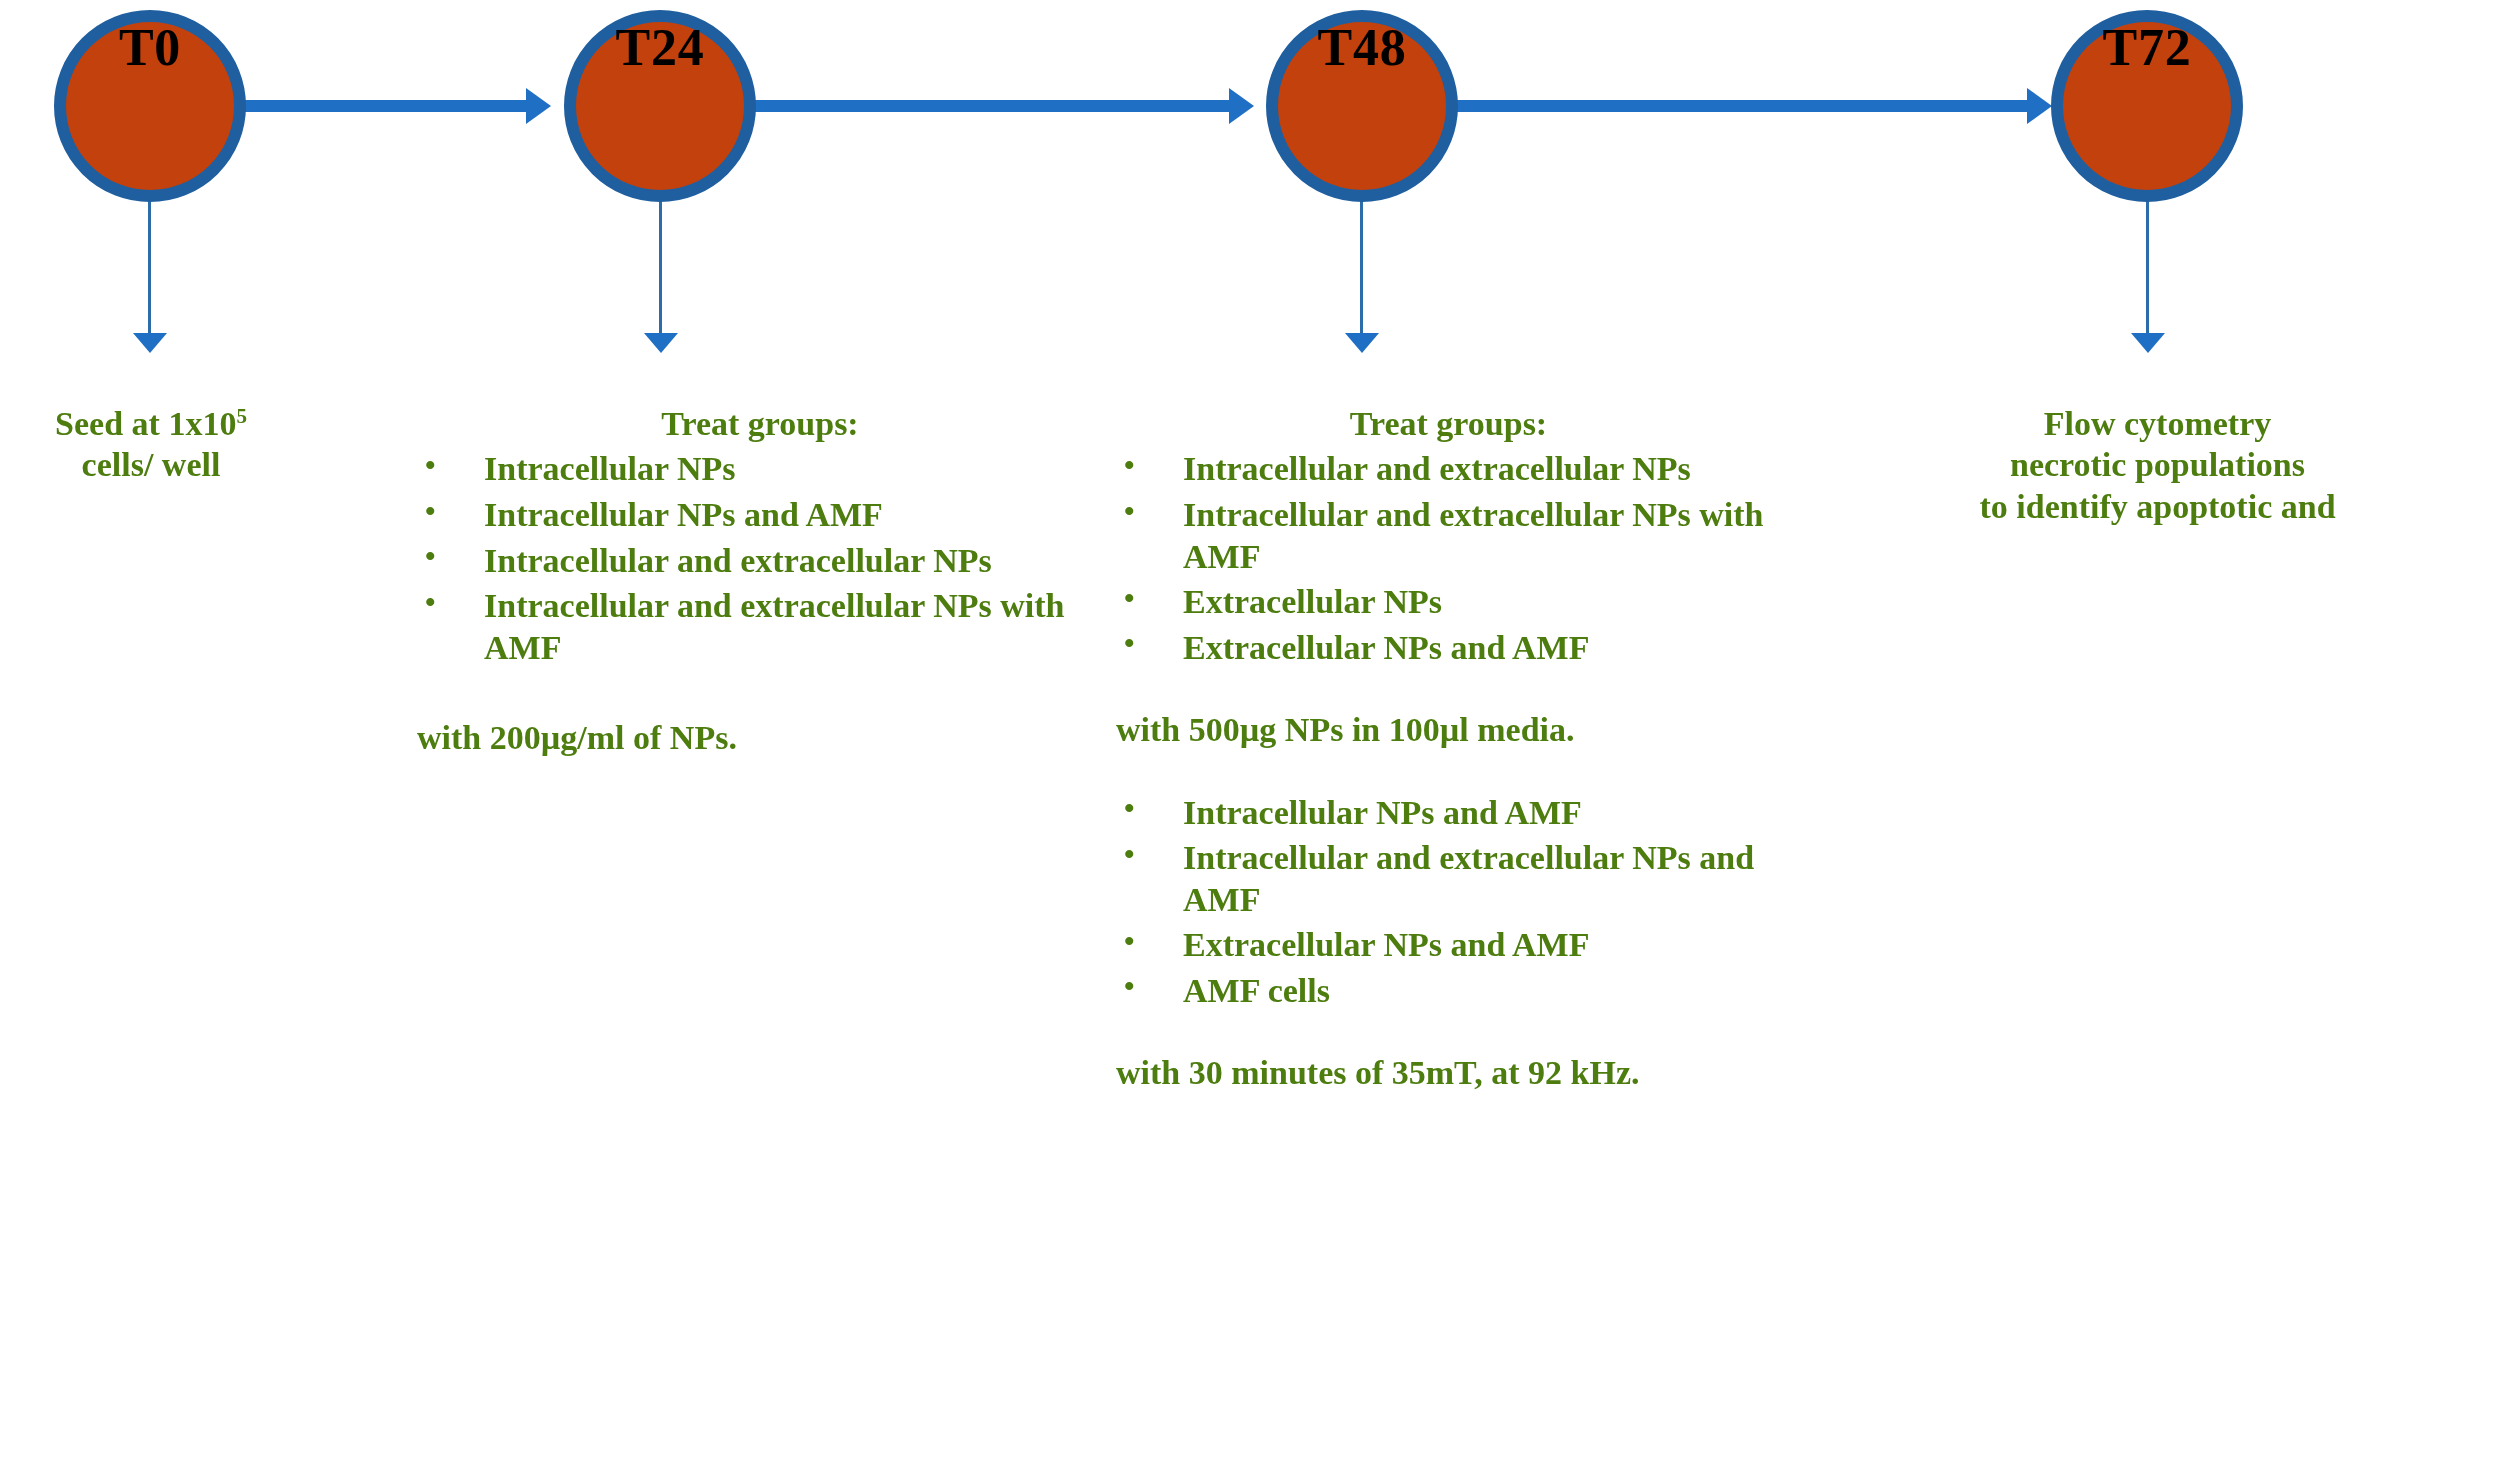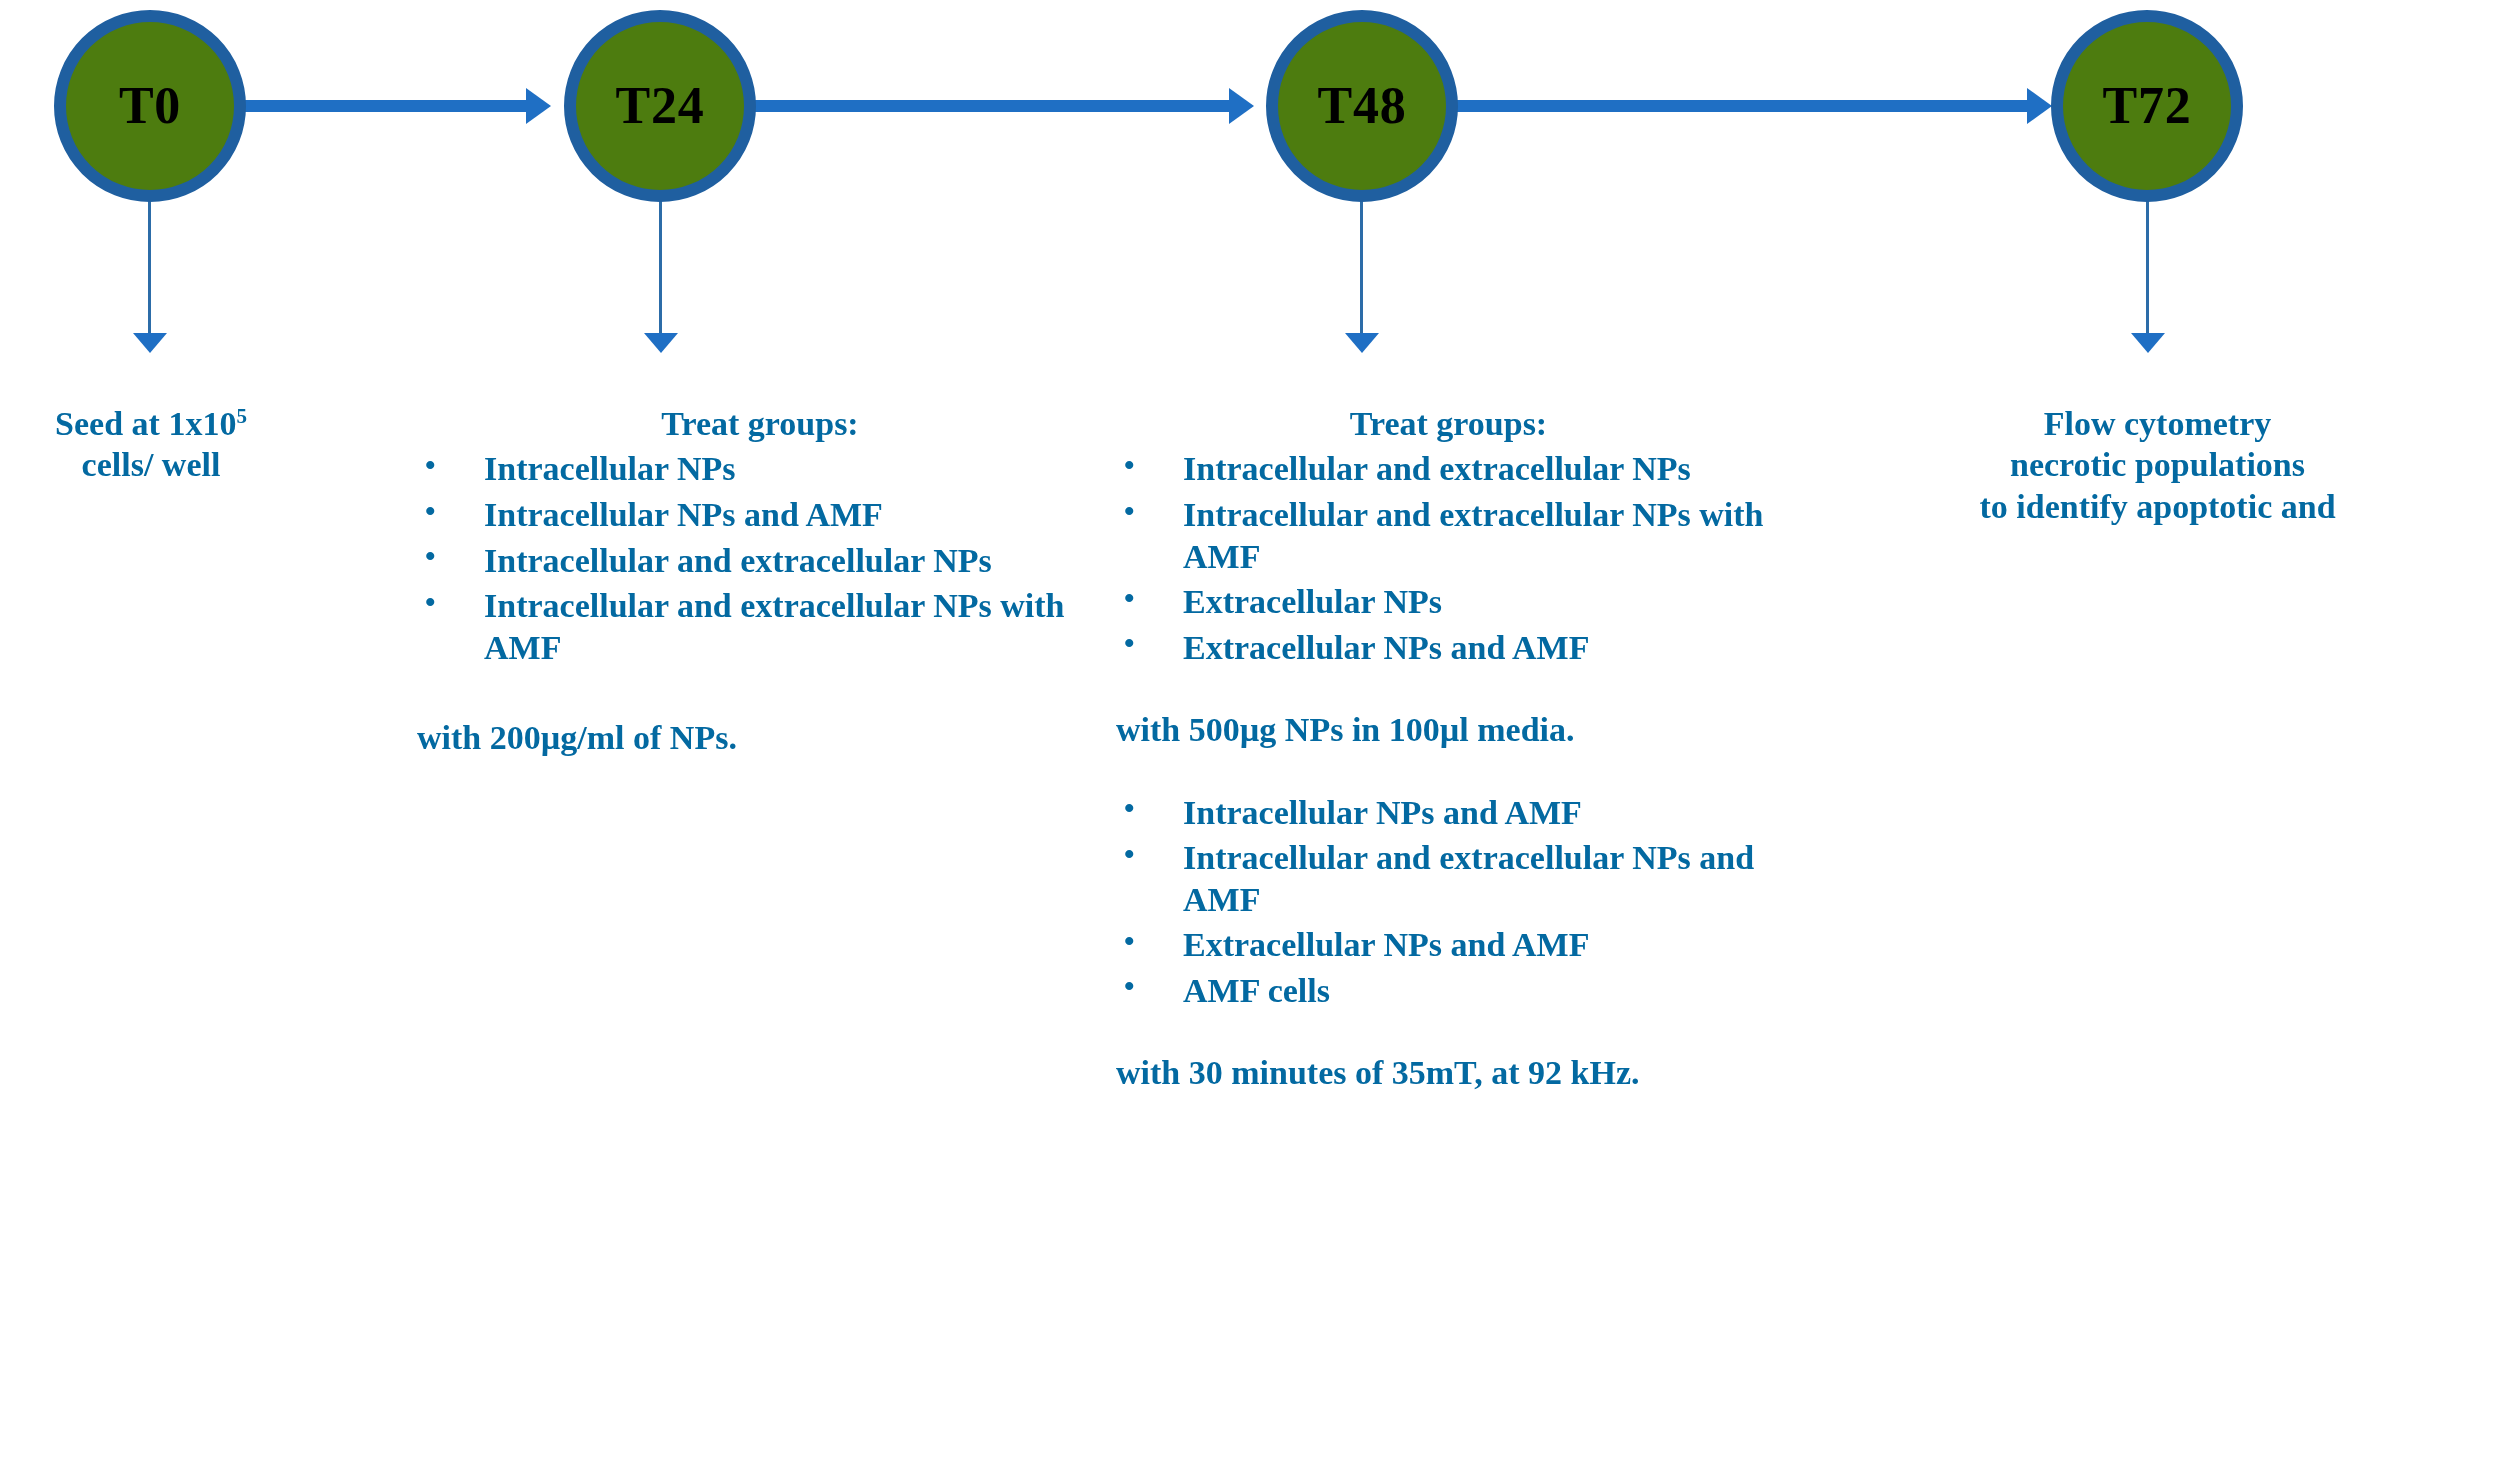--- a/index.html
+++ b/index.html
@@ -16,24 +16,24 @@
     font-family: "Liberation Serif", "DejaVu Serif", serif;
   }
 
   
   .node {
     position: absolute;
     width: 192px;
     height: 192px;
     border-radius: 50%;
     border: 12.3px solid #1F5FA0;
-    background: #4d7c0f;
+    background: #c2410c;
     box-sizing: border-box;
     display: flex;
-    align-items: center;
+    align-items: flex-start;
     justify-content: center;
     z-index: 3;
   }
   .node-label {
     font-family: "Liberation Serif", "DejaVu Serif", serif;
     font-weight: bold;
     font-size: 52px;
     color: #000000;
     line-height: 1;
     letter-spacing: 0.7px;
@@ -75,21 +75,21 @@
     width: 0;
     height: 0;
     border-left: 17px solid transparent;
     border-right: 17px solid transparent;
     border-top: 20.6px solid #1F6FC4;
   }
 
   
   .col {
     position: absolute;
-    color: #0369a1;
+    color: #4d7c0f;
     font-weight: bold;
     font-size: 34px;
     line-height: 1.22;
   }
   .col.centered { text-align: center; }
 
   .col p {
     margin: 0;
   }
   .head {

